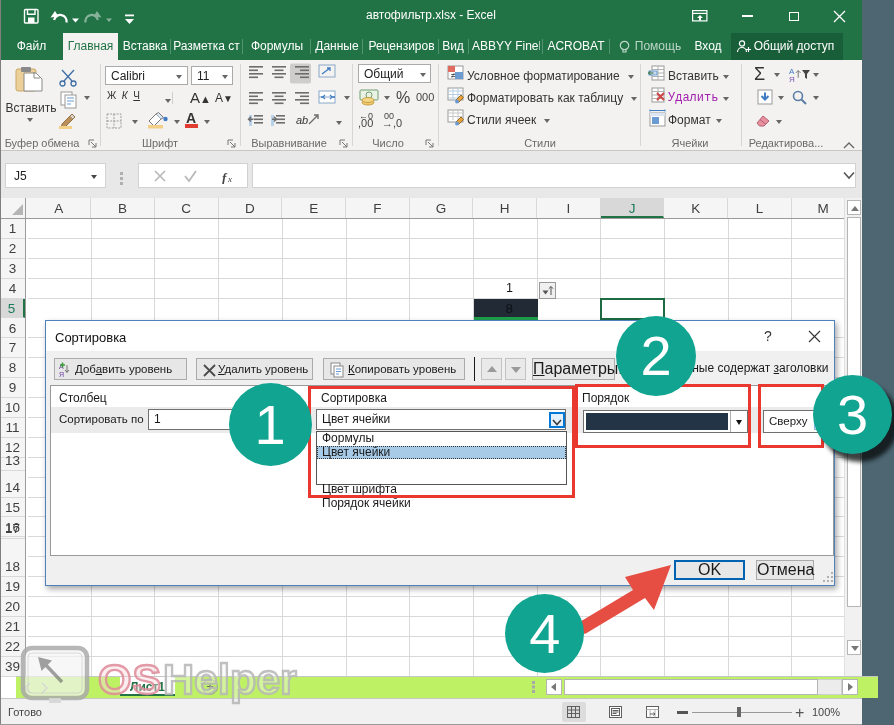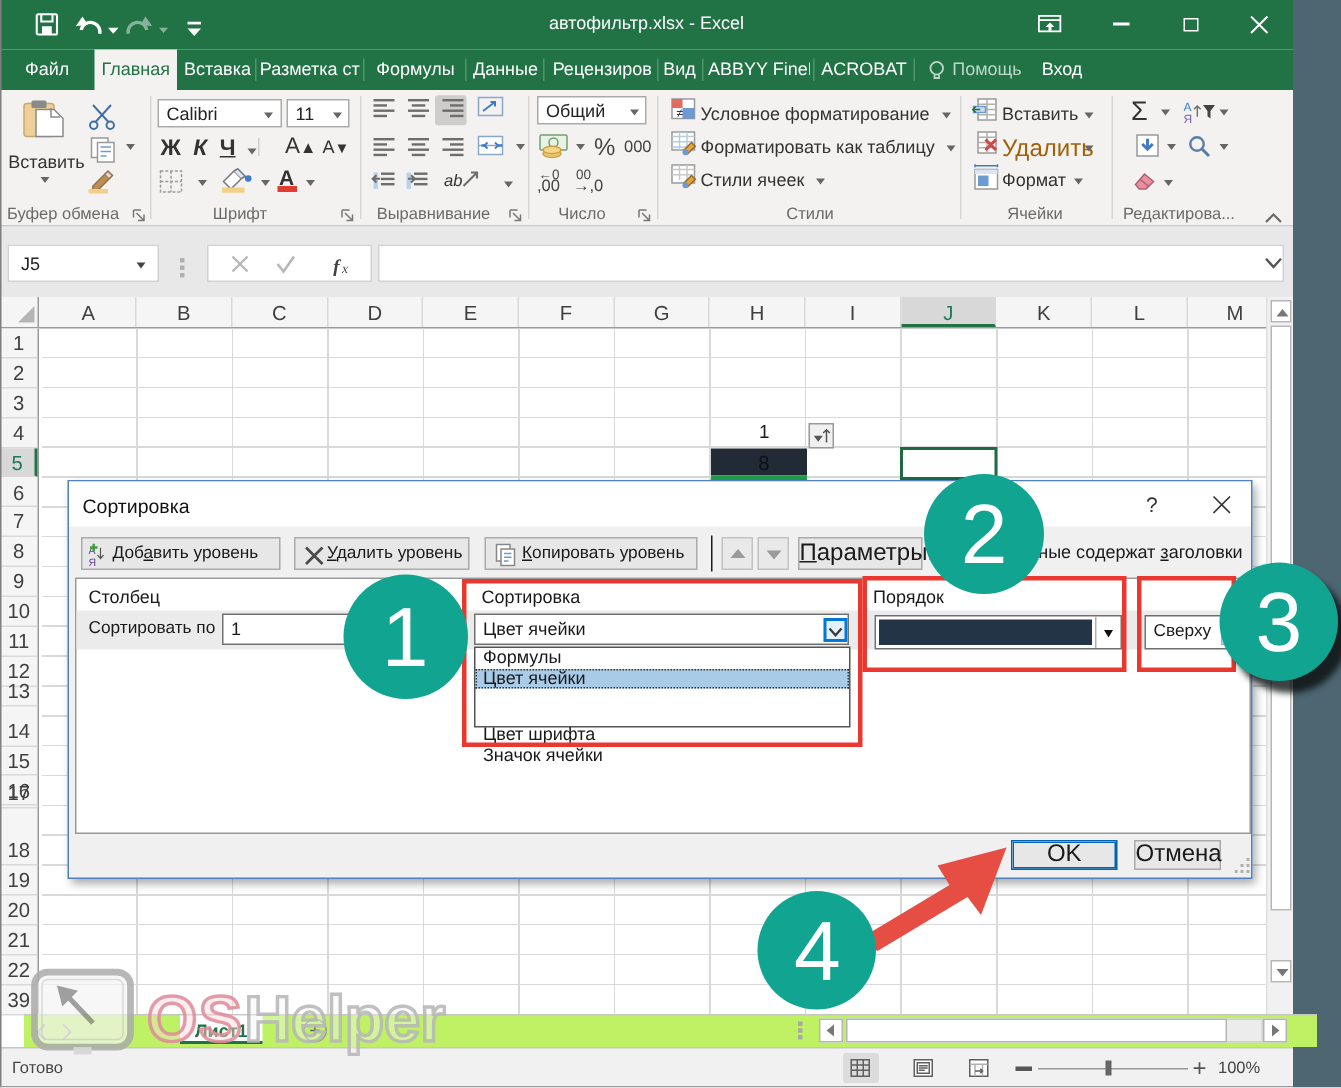--- a/index.html
+++ b/index.html
@@ -100,41 +100,51 @@
  <div class="sep" style="left:542px;"></div>
  <div class="sep" style="left:609px;"></div>
  <svg class="abs" style="left:618px;top:7px;" width="13" height="15" viewBox="0 0 13 15">
       <g stroke="#bcd6c8" stroke-width="1.2" fill="none">
         <circle cx="6.5" cy="5.5" r="4.2"></circle>
         <path d="M5 10 v2 h3 v-2"></path>
       </g>
     </svg>
  <div class="tab" style="left:632px;width:52px;color:#bcd6c8;">Помощь</div>
  <div class="tab" style="left:690px;width:36px;">Вход</div>
+ <div class="tab" style="left:731px;width:112px;background:rgba(9,54,33,.35);">
+   <svg class="abs" style="left:5px;top:6px;" width="16" height="15" viewBox="0 0 16 15">
+        <g stroke="#fff" stroke-width="1.2" fill="none">
+          <circle cx="6" cy="4.5" r="2.6"></circle>
+          <path d="M1.5 13 a4.5 4.5 0 0 1 9 0"></path>
+          <path d="M12.5 8 v5 M10 10.5 h5"></path>
+        </g>
+      </svg>
+   <span style="margin-left:14px;">Общий доступ</span>
+ </div>
 </div>
 <div class="abs" id="ribbon">
  <div class="gsep" style="left:100px;"></div>
  <div class="gsep" style="left:240px;"></div>
  <div class="gsep" style="left:352px;"></div>
  <div class="gsep" style="left:438px;"></div>
  <div class="gsep" style="left:640px;"></div>
  <div class="gsep" style="left:741px;"></div>
  <div class="glabel" style="left:2px;width:80px;">Буфер обмена</div>
  <div class="glabel" style="left:120px;width:80px;">Шрифт</div>
  <div class="glabel" style="left:248px;width:82px;">Выравнивание</div>
  <div class="glabel" style="left:358px;width:60px;">Число</div>
  <div class="glabel" style="left:500px;width:80px;">Стили</div>
  <div class="glabel" style="left:650px;width:80px;">Ячейки</div>
  <div class="glabel" style="left:746px;width:80px;">Редактирова...</div>
 
  <div class="wbox" style="left:105px;top:6px;width:83px;height:19px;border-color:#aaa;font-size:12px;color:#222;padding:2px 0 0 5px;">Calibri<span class="da" style="right:5px;top:8px;"></span></div>
  <div class="wbox" style="left:191px;top:6px;width:42px;height:19px;border-color:#aaa;font-size:12px;color:#222;padding:2px 0 0 5px;">11<span class="da" style="right:4px;top:8px;"></span></div>
  <div class="wbox" style="left:358px;top:4px;width:73px;height:19px;border-color:#aaa;font-size:12px;color:#222;padding:2px 0 0 5px;">Общий<span class="da" style="right:4px;top:8px;"></span></div>
 
- <div class="abs" style="left:107px;top:30px;font-size:15px;font-weight:bold;color:#333;">Ж&nbsp;&nbsp;<i>К</i>&nbsp;&nbsp;<u>Ч</u></div>
+ <div class="abs" style="left:107px;top:30px;font-size:10px;font-weight:normal;color:#333;">Ж&nbsp;&nbsp;<i>К</i>&nbsp;&nbsp;<u>Ч</u></div>
  <span class="da" style="left:165px;top:39px;"></span>
  <div class="abs" style="left:190px;top:29px;font-size:15px;color:#333;">А<span style="font-size:11px;">▲</span></div>
  <div class="abs" style="left:215px;top:31px;font-size:12px;color:#333;">А<span style="font-size:10px;">▼</span></div>
  <div class="abs" style="left:172px;top:32px;width:1px;height:12px;background:#d0cecc;"></div>
  <svg class="abs" style="left:106px;top:53px;" width="22" height="16" viewBox="0 0 22 16">
   <g stroke="#9a9a9a" stroke-dasharray="2 1.2" fill="none">
         <rect x="1" y="1" width="14" height="14"></rect>
         <path d="M8 1 v14 M1 8 h14"></path>
       </g>
  </svg>
@@ -279,21 +289,21 @@
         <path d="M9 6 l7 7 M16 6 l-7 7" stroke="#d04545" stroke-width="2"></path>
       </g>
   <g transform="translate(0,44)">
         <rect x="2" y="4" width="15" height="13" fill="#fff" stroke="#999"></rect>
         <rect x="4" y="8" width="7" height="7" fill="#6b9bd2"></rect>
         <path d="M2 4 h15 v3 h-15 z" fill="#dce6f2"></path>
         <path d="M2 1.5 h15 m-15 -1 l0 2 m15 -2 l0 2 m-11 -1 l-2.5 0 m6 0 l-2.5 0 m7 0 l-2.5 0" stroke="#3f7cc4"></path>
       </g>
  </svg>
  <div class="abs" style="left:668px;top:9px;font-size:12px;color:#333;">Вставить<span class="da" style="left:55px;top:6px;"></span></div>
- <div class="abs" style="left:668px;top:31px;font-size:16px;color:#a16207;">Удалить<span class="da" style="left:55px;top:6px;"></span></div>
+ <div class="abs" style="left:668px;top:31px;font-size:12px;color:#a21caf;font-family:Liberation Mono, monospace;">Удалить<span class="da" style="left:55px;top:6px;"></span></div>
  <div class="abs" style="left:668px;top:53px;font-size:12px;color:#333;">Формат<span class="da" style="left:48px;top:6px;"></span></div>
 
  <div class="abs" style="left:754px;top:4px;font-size:18px;color:#333;">Σ</div>
  <span class="da" style="left:774px;top:13px;"></span>
  <svg class="abs" style="left:789px;top:6px;" width="22" height="16" viewBox="0 0 22 16">
   <text x="0" y="8" font-size="8" fill="#3f7cc4">А</text>
       <text x="0" y="16" font-size="8" fill="#7b5bb5">Я</text>
   <path d="M8 12 l0 -8 m-2.5 2.5 l2.5 -2.5 2.5 2.5" stroke="#6d6d6d" fill="none" transform="translate(2,1) scale(0.9)"></path>
   <path d="M13 4 h8 l-3 4 v5 l-2 -1.5 v-3.5 z" fill="#444"></path>
  </svg>
@@ -529,21 +539,21 @@
  <div class="abs" style="left:13px;top:92px;font-size:11.5px;color:#1a1a1a;">Сортировать по</div>
  <div class="abs" style="left:102px;top:88px;width:160px;height:21px;background:#fff;border:1px solid #707070;font-size:12px;color:#1a1a1a;padding:2px 0 0 5px;">1</div>
  <div class="abs" style="left:270px;top:88px;width:250px;height:21px;background:#fff;border:1px solid #707070;font-size:12px;color:#1a1a1a;padding:2px 0 0 5px;">Цвет ячейки</div>
  <div class="abs" style="left:503px;top:90.5px;width:16px;height:16.5px;background:#e4f0fa;border:2px solid #0078d7;"><svg width="12" height="12">
         <path d="M2 4 L6 8.5 L10 4" stroke="#3a3a3a" stroke-width="1.5" fill="none"></path>
       </svg></div>
  <div class="abs" style="left:270px;top:110px;width:251px;height:54px;background:#fff;border:1px solid #555;font-size:12px;color:#1a1a1a;">
    <div style="padding:0 0 0 5px;height:13.6px;line-height:13.6px;">Формулы</div>
    <div style="padding:0 0 0 5px;height:13.6px;line-height:13.6px;background:#a8cbe8;outline:1px dotted #333;outline-offset:-1px;">Цвет ячейки</div>
    <div style="padding:0 0 0 5px;height:13.6px;line-height:13.6px;margin-top:24px;">Цвет шрифта</div>
-   <div style="padding:0 0 0 5px;height:13.6px;line-height:13.6px;">Значок ячейки</div>
+   <div style="padding:0 0 0 5px;height:13.6px;line-height:13.6px;">Порядок ячейки</div>
  </div>
  <div class="abs" style="left:537px;top:89px;width:165px;height:23px;background:#fff;border:1px solid #707070;">
    <div class="abs" style="left:2px;top:2px;width:142px;height:17px;background:#243447;"></div>
    <div class="abs" style="left:146px;top:0;width:1px;height:21px;background:#b0b0b0;"></div>
    <div class="abs" style="left:152px;top:8.5px;width:0;height:0;border-left:3.8px solid transparent;border-right:3.8px solid transparent;border-top:5px solid #111;"></div>
  </div>
  <div class="abs" style="left:717px;top:89px;width:68px;height:23px;background:#fff;border:1px solid #707070;font-size:11.5px;color:#1a1a1a;padding:4px 0 0 5px;">Сверху
    <div class="abs" style="left:50px;top:2px;width:16px;height:17px;background:#e4f0fa;border:1px solid #88b8e0;"><svg width="12" height="12">
           <path d="M2 4 L6 8.5 L10 4" stroke="#3a3a3a" stroke-width="1.5" fill="none"></path>
         </svg></div>

